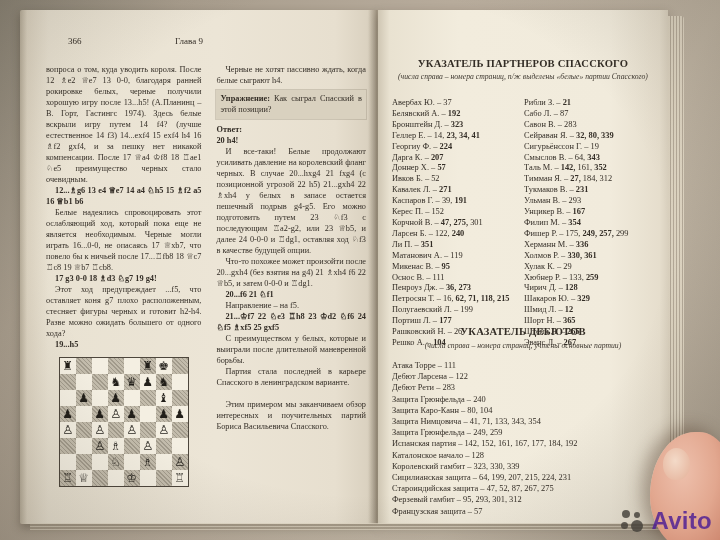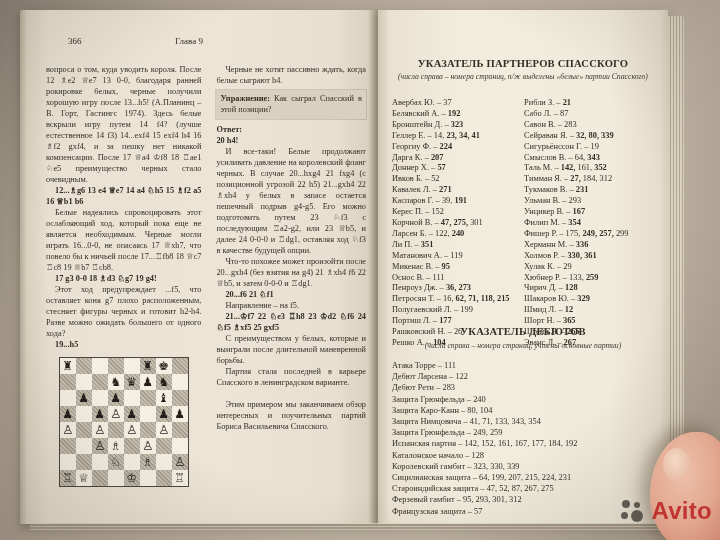--- a/index.html
+++ b/index.html
@@ -64,22 +64,22 @@
   .openings{position:absolute;top:350px;left:14px;right:6px;}
   .openings .entry{line-height:11.2px;}
   
   .finger{position:absolute;width:86px;height:122px;right:-16px;bottom:-14px;z-index:5;
     background:radial-gradient(ellipse at 38% 32%,#eec0ac 0%,#e2a78f 45%,#ca826a 85%);
     border-radius:55% 45% 40% 60% / 55% 50% 45% 50%;
     box-shadow:-8px -5px 16px rgba(70,45,30,.35);}
   .finger::before{content:"";position:absolute;left:13px;top:16px;width:27px;height:32px;
     background:radial-gradient(ellipse at 45% 40%,#f4dcca 0%,#e7b9a2 80%);
     border-radius:50% 50% 46% 46%;opacity:.95;}
-  .avito{position:absolute;right:8px;bottom:16px;display:flex;gap:5px;
-    color:#b91c1c;opacity:.82;z-index:6;}
+  .avito{position:absolute;right:8px;bottom:6px;display:flex;gap:5px;
+    color:#4c1d95;opacity:.82;z-index:6;}
   .avito .dots{position:relative;width:26px;height:26px;}
   .avito .dots i{position:absolute;background:#45413a;border-radius:50%;}
   .avito .d1{width:8px;height:8px;left:2px;top:2px;}
   .avito .d2{width:6px;height:6px;left:14px;top:4px;}
   .avito .d3{width:7px;height:7px;left:1px;top:14px;}
   .avito .d4{width:12px;height:12px;left:11px;top:12px;}
   .avito .word{font-family:"Liberation Sans",sans-serif;font-weight:bold;font-size:24px;line-height:26px;letter-spacing:.3px;}
 </style>
 </head>
 <body>

